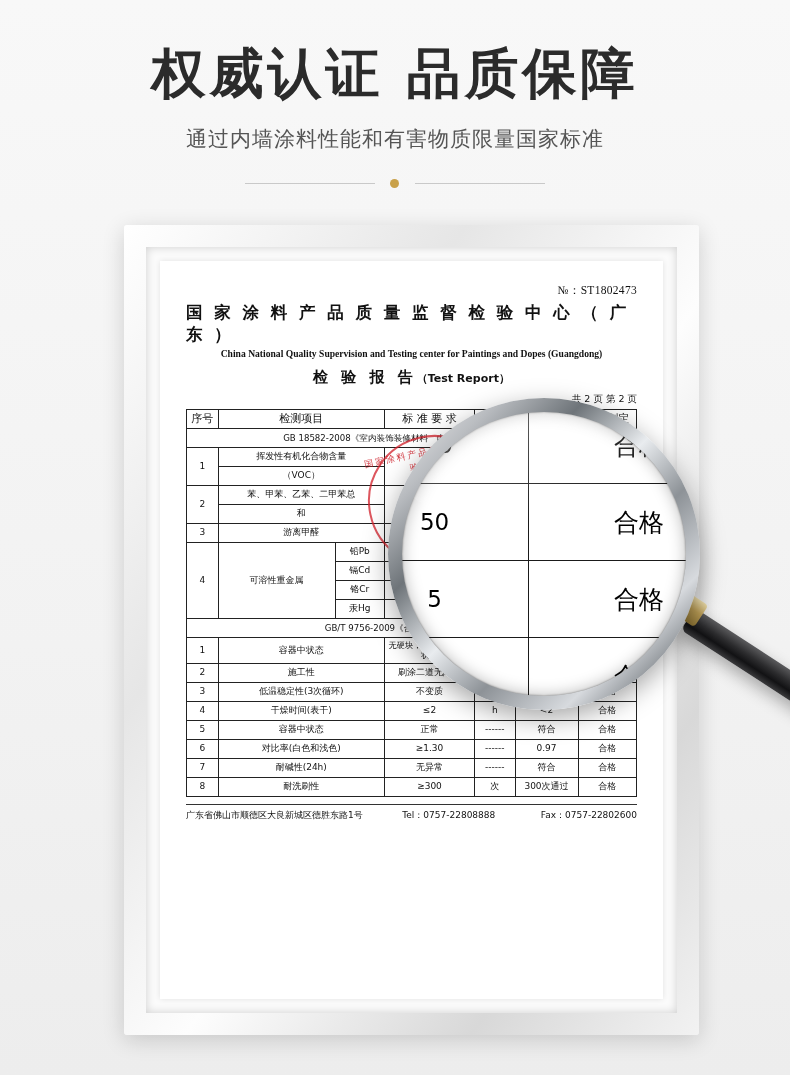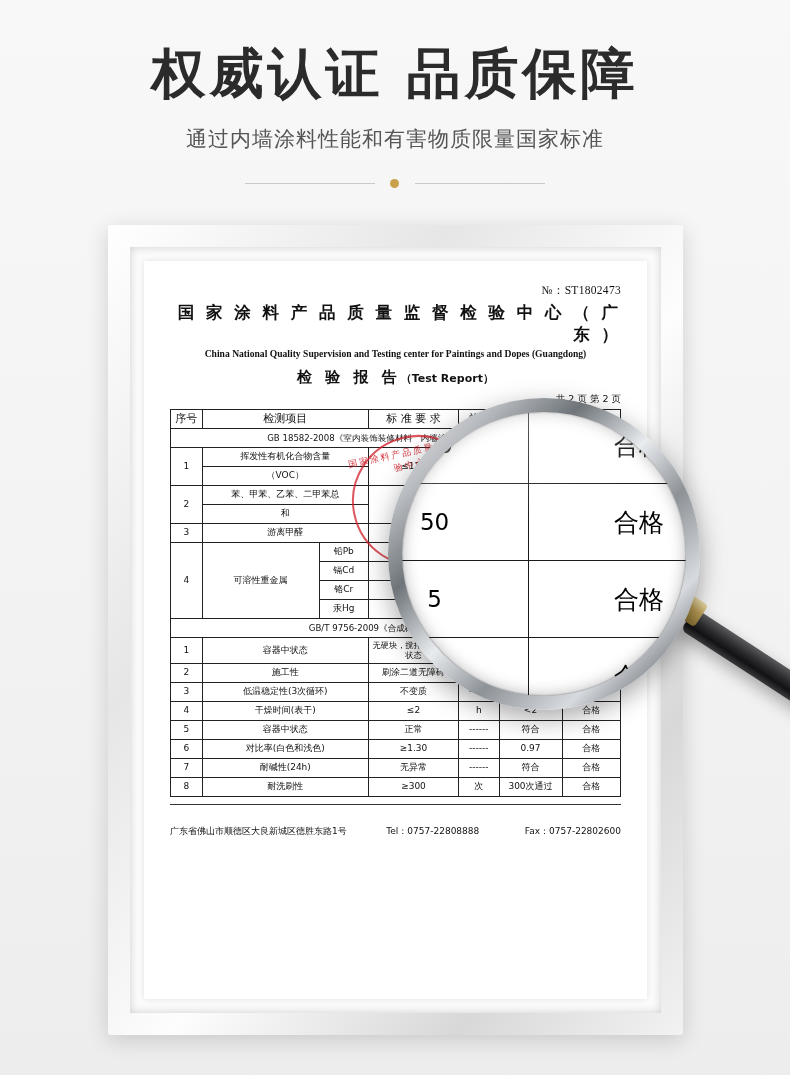--- a/index.html
+++ b/index.html
@@ -62,21 +62,21 @@
     margin-left: -5px;
     width: 9px;
     height: 9px;
     border-radius: 50%;
     background: #c9a14a;
   }
 
   
   .frame-wrap {
     position: absolute;
-    left: 108px;
+    left: 124px;
     top: 225px;
     width: 575px;
     height: 810px;
   }
   .frame-outer {
     position: absolute;
     inset: 0;
     background: linear-gradient(125deg,#ffffff 0%, #e6e6e6 30%, #fdfdfd 55%, #d8d8d8 80%, #f2f2f2 100%);
     border-radius: 3px;
     box-shadow: 0 5px 22px rgba(0,0,0,0.16);
@@ -102,21 +102,21 @@
 
   
   .cert-no {
     text-align: right;
     font-size: 11.5px;
     font-family: "Liberation Serif", serif;
     letter-spacing: .3px;
     margin-bottom: 4px;
   }
   .org-cn {
-    text-align: right;
+    text-align: left;
     font-size: 16.5px;
     font-weight: bold;
     letter-spacing: 3px;
     font-family: "DejaVu Sans", "Liberation Sans", sans-serif;
   }
   .org-en {
     text-align: center;
     font-size: 9.6px;
     font-weight: bold;
     font-family: "Liberation Serif", serif;
@@ -173,21 +173,21 @@
   .c-res { width: 14%; }
   .c-single { width: 13%; }
 
   .footer-line {
     margin-top: 7px;
     display: flex;
     justify-content: space-between;
     font-size: 9px;
     font-family: "DejaVu Sans", "Liberation Sans", sans-serif;
     border-top: 1px solid #333;
-    padding-top: 20px;
+    padding-top: 4px;
   }
   .footer-line .addr { flex: 0 0 auto; }
   .footer-line .tel { margin-left: 20px; }
   .footer-line .fax { margin-left: 26px; }
 
   
   .seal {
     position: absolute;
     left: 182px;
     top: 152px;

